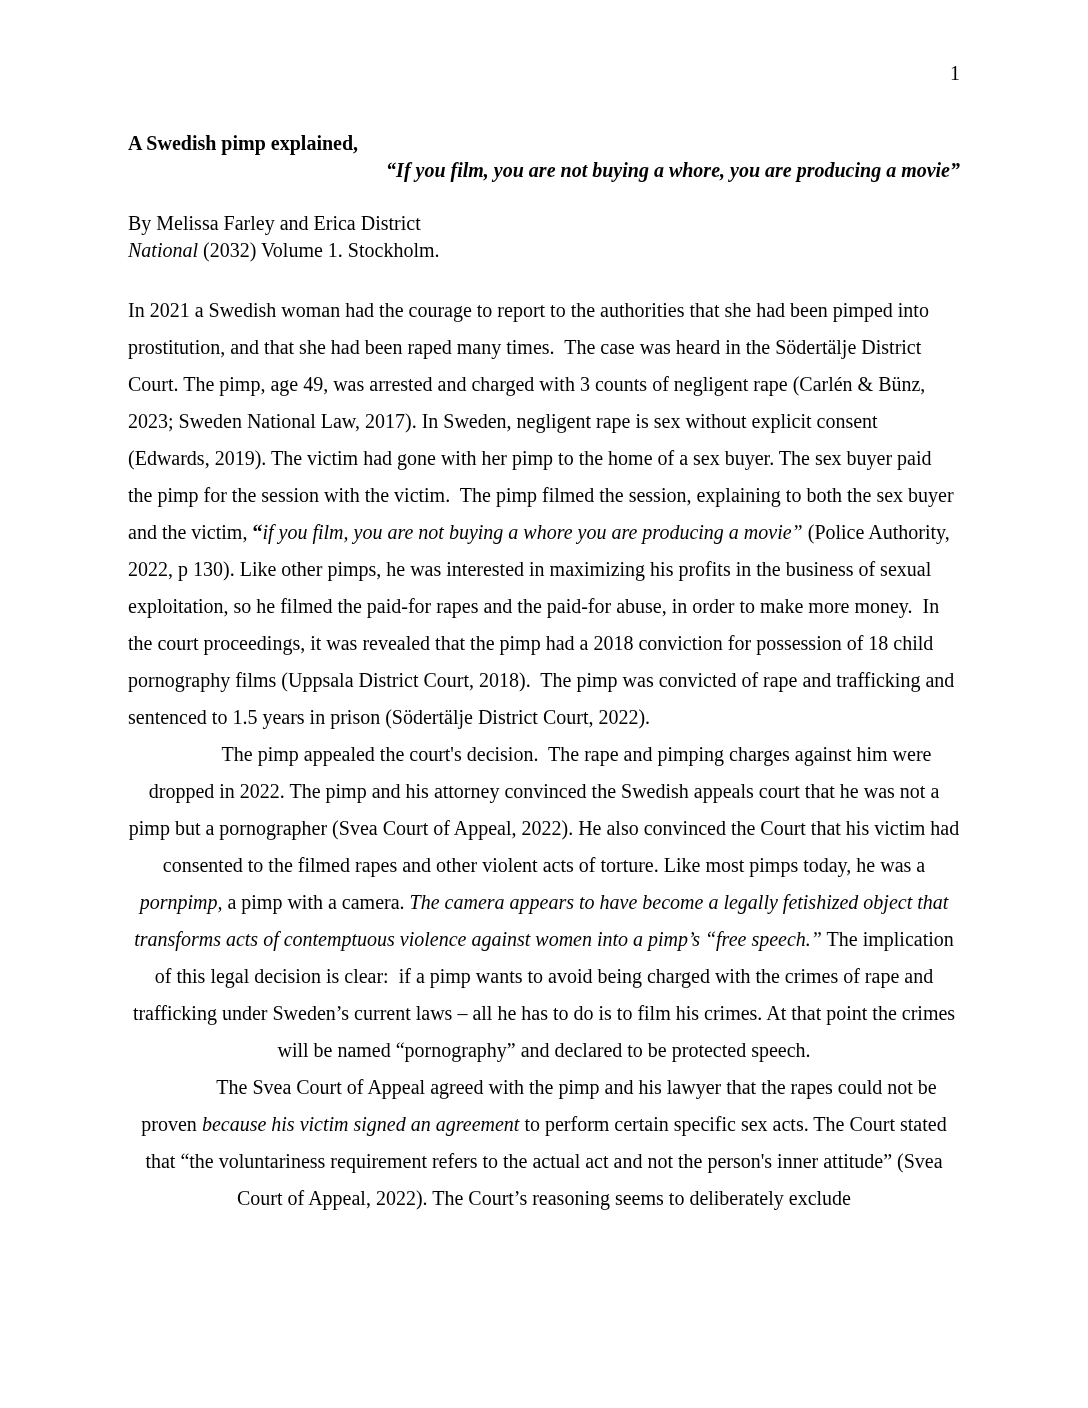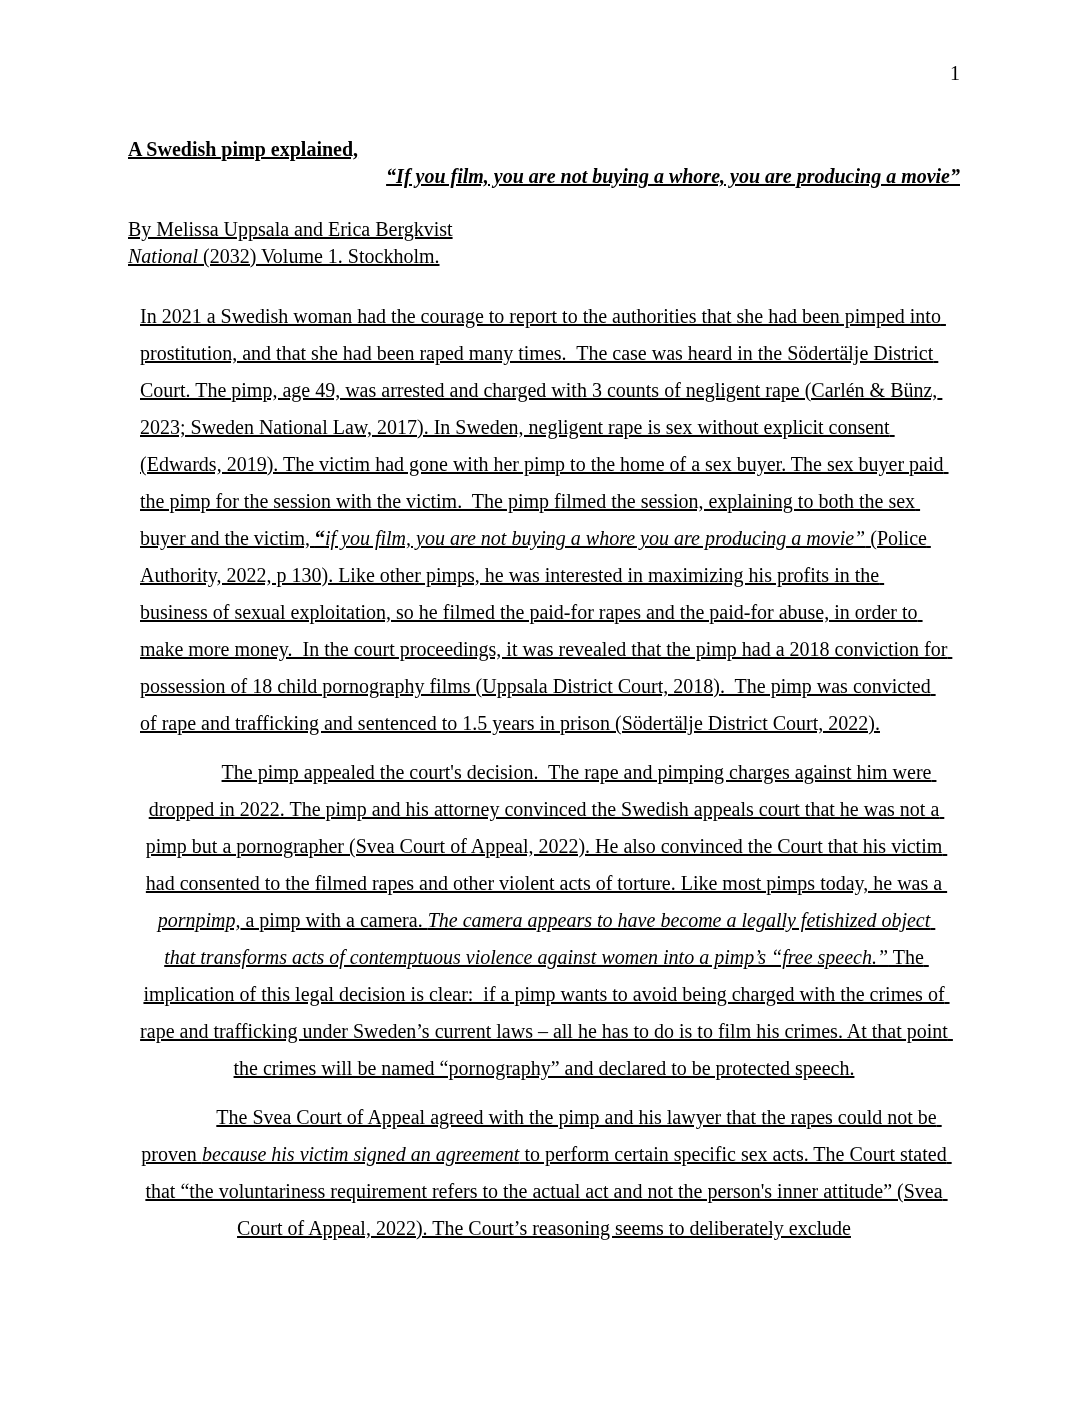--- a/index.html
+++ b/index.html
@@ -21,23 +21,22 @@
     top: 60px;
     left: 128px;
     width: 832px;
     text-align: right;
     font-size: 20px;
     line-height: 26px;
   }
   .content {
     position: absolute;
     left: 128px;
-    top: 136px;
+    top: 130px;
     width: 832px;
-    text-decoration: underline;
   }
   .doc-header {
     font-size: 20px;
     line-height: 27px;
   }
   .title-line1 {
     font-weight: 700;
   }
   .title-line2 {
     font-weight: 700;
@@ -46,21 +45,21 @@
   }
   .byline-group {
     margin-top: 26px;
   }
   .body-text {
     margin-top: 28px;
     font-size: 20px;
     line-height: 37px;
   }
   .para {
-    margin: 12px;
+    margin: 0;
     white-space: pre-wrap;
     text-align: left;
   }
   .para.indent {
     text-indent: 65px;
     text-align: center;
   }
   .seg-normal { font-style: normal; font-weight: 400; }
   .seg-italic { font-style: italic; }
   .seg-bold { font-weight: 700; }
@@ -69,21 +68,21 @@
 <body>
 
 <div class="page">
   <div class="page-number">1</div>
 
   <div class="content">
     <div class="doc-header">
       <div class="title-line1">A Swedish pimp explained,</div>
       <div class="title-line2">“If you film, you are not buying a whore, you are producing a movie”</div>
       <div class="byline-group">
-        <div class="byline">By Melissa Uppsala and Erica Bergkvist</div>
+        <div class="byline">By Melissa Farley and Erica District</div>
         <div class="journal-line"><span class="seg-italic">National</span><span class="seg-normal"> (2032) Volume 1. Stockholm.</span></div>
       </div>
     </div>
 
     <div class="body-text">
         <p class="para"><span class="seg-normal">In 2021 a Swedish woman had the courage to report to the authorities that she had been pimped into prostitution, and that she had been raped many times.  The case was heard in the Södertälje District Court. The pimp, age 49, was arrested and charged with 3 counts of negligent rape (Carlén &amp; Bünz, 2023; Sweden National Law, 2017). In Sweden, negligent rape is sex without explicit consent (Edwards, 2019). The victim had gone with her pimp to the home of a sex buyer. The sex buyer paid the pimp for the session with the victim.  The pimp filmed the session, explaining to both the sex buyer and the victim, </span><span class="seg-bold">“</span><span class="seg-italic">if you film, you are not buying a whore you are producing a movie”</span><span class="seg-normal"> (Police Authority, 2022, p 130). Like other pimps, he was interested in maximizing his profits in the business of sexual exploitation, so he filmed the paid-for rapes and the paid-for abuse, in order to make more money.  In the court proceedings, it was revealed that the pimp had a 2018 conviction for possession of 18 child pornography films (Uppsala District Court, 2018).  The pimp was convicted of rape and trafficking and sentenced to 1.5 years in prison (Södertälje District Court, 2022).</span></p>
         <p class="para indent"><span class="seg-normal">The pimp appealed the court's decision.  The rape and pimping charges against him were dropped in 2022. The pimp and his attorney convinced the Swedish appeals court that he was not a pimp but a pornographer (Svea Court of Appeal, 2022). He also convinced the Court that his victim had consented to the filmed rapes and other violent acts of torture. Like most pimps today, he was a </span><span class="seg-italic">pornpimp,</span><span class="seg-normal"> a pimp with a camera. </span><span class="seg-italic">The camera appears to have become a legally fetishized object that transforms acts of contemptuous violence against women into a pimp’s “free speech.”</span><span class="seg-normal"> The implication of this legal decision is clear:  if a pimp wants to avoid being charged with the crimes of rape and trafficking under Sweden’s current laws – all he has to do is to film his crimes. At that point the crimes will be named “pornography” and declared to be protected speech.</span></p>
         <p class="para indent"><span class="seg-normal">The Svea Court of Appeal agreed with the pimp and his lawyer that the rapes could not be proven </span><span class="seg-italic">because his victim signed an agreement</span><span class="seg-normal"> to perform certain specific sex acts. The Court stated that “the voluntariness requirement refers to the actual act and not the person's inner attitude” (Svea Court of Appeal, 2022). The Court’s reasoning seems to deliberately exclude</span></p>
       </div>
   </div>

